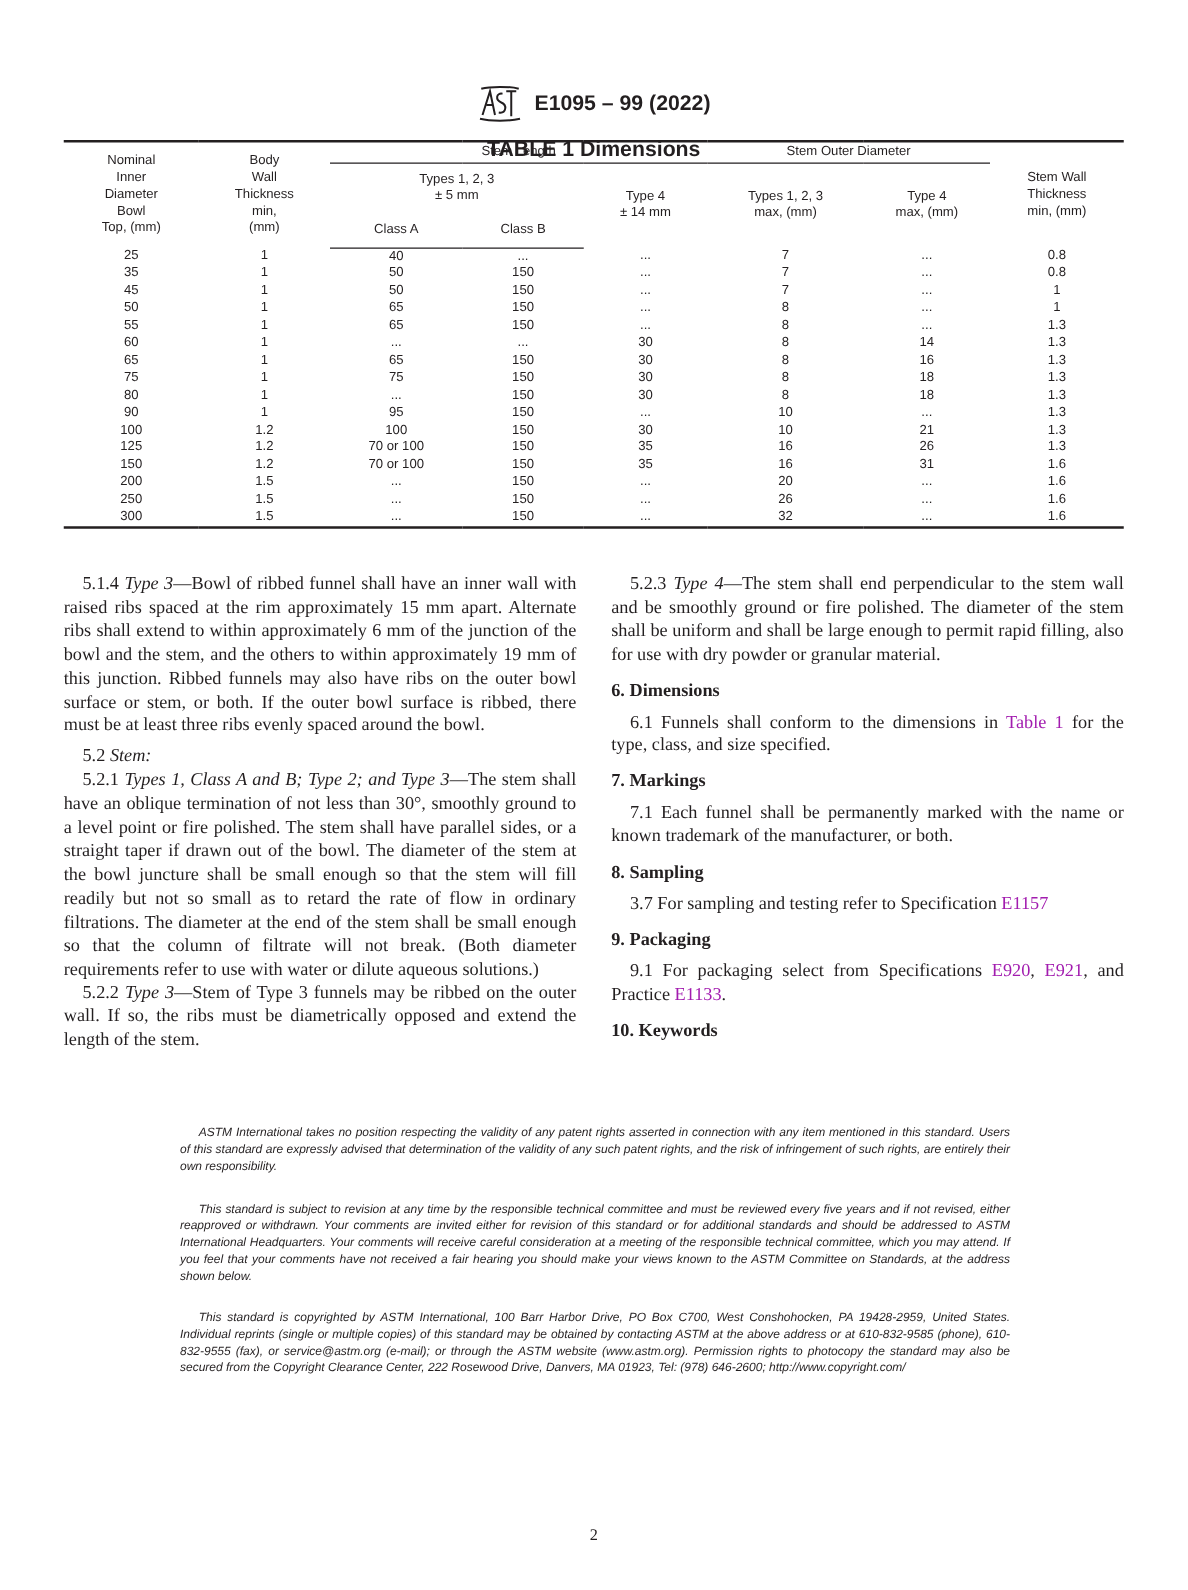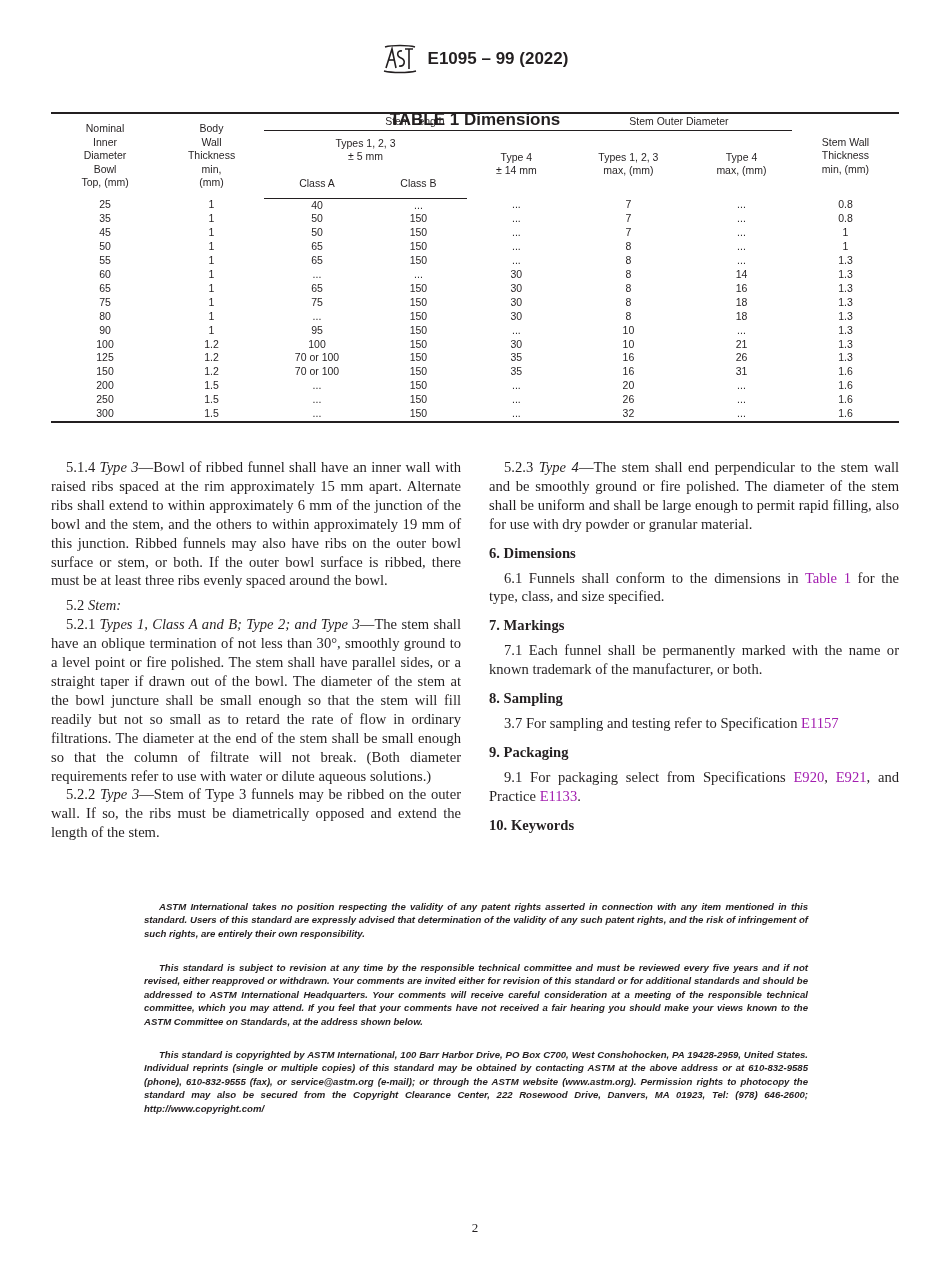--- a/index.html
+++ b/index.html
@@ -1,35 +1,35 @@
 <!DOCTYPE html>
 <html><head>
 <meta charset="utf-8">
 <style>
   html, body { margin:0; padding:0; background:#ffffff; }
   body { width:950px; height:1272px; position:relative; overflow:hidden; color:#231f20; }
-  .header { position:absolute; top:44px; left:0; width:950px; text-align:center; }
+  .header { position:absolute; top:68px; left:0; width:950px; text-align:center; }
   .header .logo { display:inline-block; vertical-align:middle; width:36px; height:30px; margin-right:6px; }
   .header .designation { display:inline-block; vertical-align:middle; font-family:"Liberation Sans", sans-serif; font-weight:bold; font-size:17px; }
   .table-title { position:absolute; top:110px; left:0; width:950px; text-align:center; font-family:"Liberation Sans", sans-serif; font-weight:bold; font-size:17px; }
   table.dims { position:absolute; top:112px; left:51px; width:848px; border-collapse:collapse; font-family:"Liberation Sans", sans-serif; font-size:10.5px; color:#231f20; border-top:2px solid #231f20; border-bottom:2px solid #231f20; }
   table.dims th { font-weight:normal; text-align:center; vertical-align:middle; line-height:13.5px; padding:0; }
   table.dims td { text-align:center; padding:0; height:13.9px; line-height:13.9px; }
   .rule-under { border-bottom:1px solid #231f20; }
   tr.head-last th { border-bottom:1px solid #231f20; }
   .col { position:absolute; top:458px; width:410px; font-family:"Liberation Serif", serif; font-size:14.6px; line-height:18.9px; text-align:justify; }
   .col p { margin:0; }
   .col .indent { text-indent:15px; }
   .col-left { left:51px; }
   .col-right { left:489px; }
   .sect { font-weight:bold; font-size:14.6px; margin:10px 0 6px 0 !important; }
   .link { color:#a21caf; }
   .gap { height:6px; }
   .footer { position:absolute; left:144px; width:664px; font-family:"Liberation Sans", sans-serif; font-style:italic; font-size:9.6px; line-height:13.4px; text-align:justify; color:#231f20; }
-  .footer .indent { text-indent:15px; margin:0;font-weight:bold; }
+  .footer .indent { text-indent:15px; margin:0; }
   .page-num { position:absolute; top:1220px; left:0; width:950px; text-align:center; font-family:"Liberation Serif", serif; font-size:13px; }
 </style>
 </head>
 <body>
 
 <div class="header">
   <span class="logo">
     <svg width="36" height="30" viewBox="0 0 36 30">
       <g fill="none" stroke="#231f20" stroke-width="1.6">
         <path d="M4 24 L10 5 L14 24"></path>

